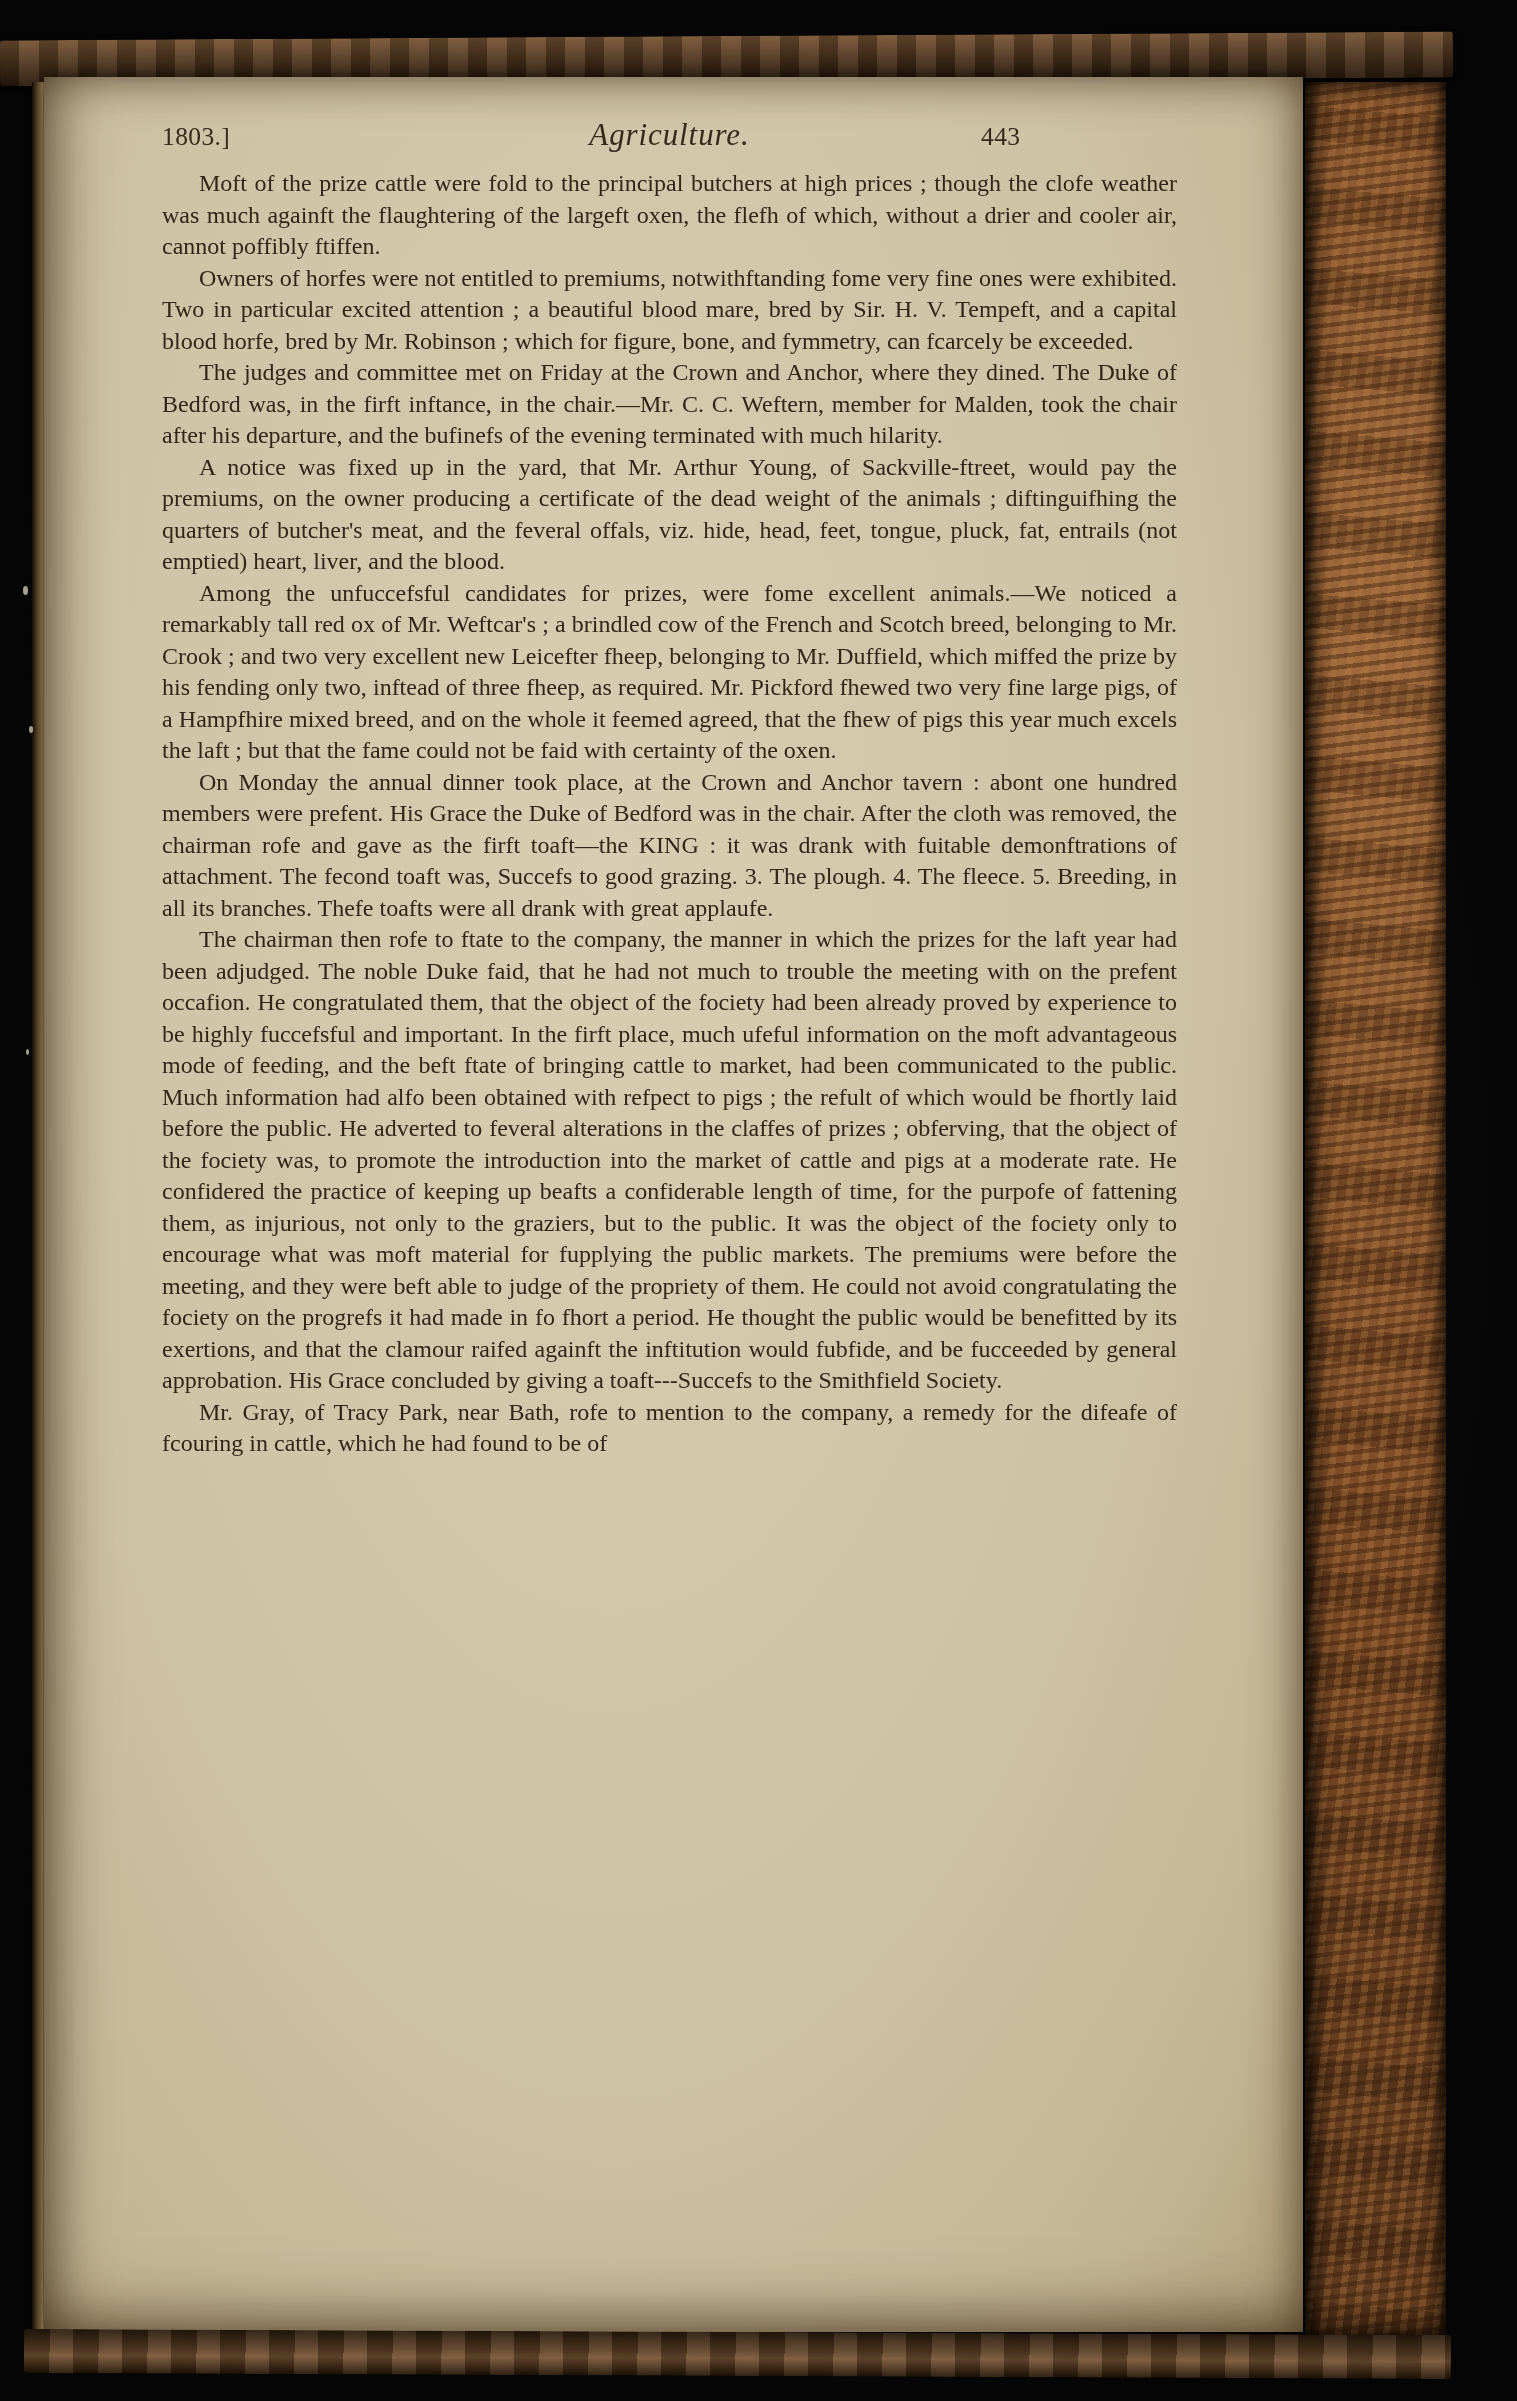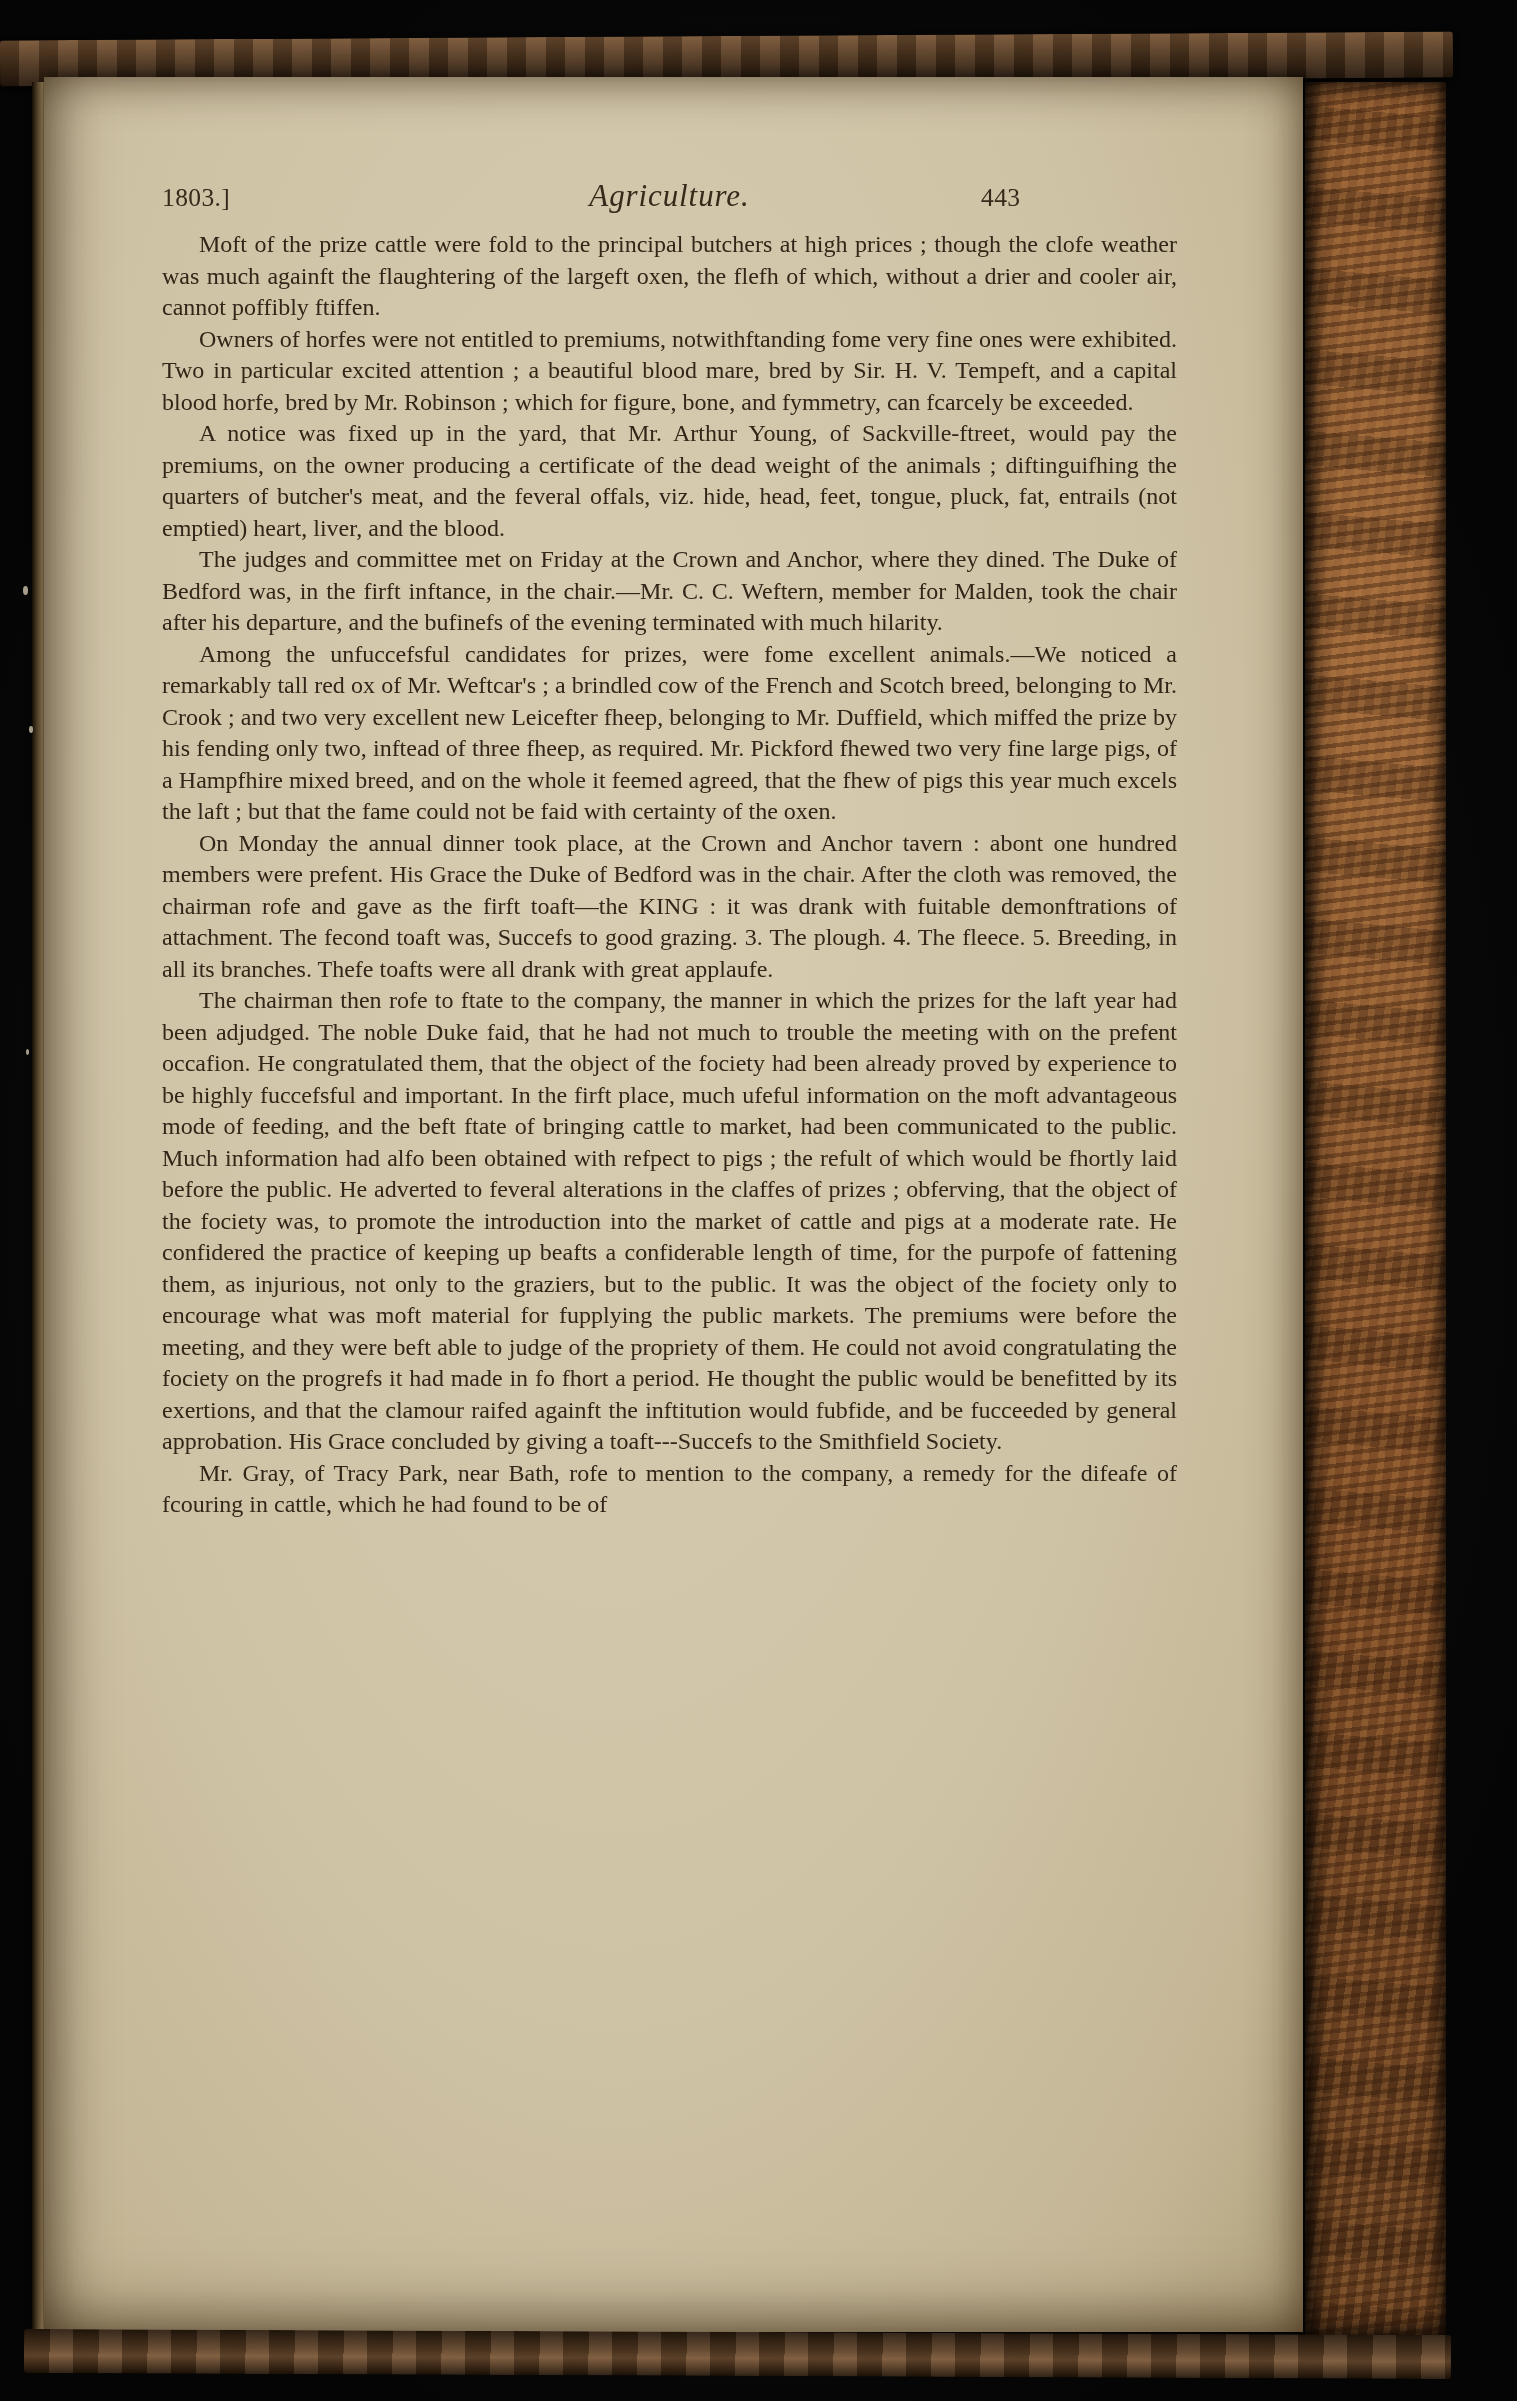--- a/index.html
+++ b/index.html
@@ -57,21 +57,21 @@
   .page {
     position: absolute; left: 44px; top: 77px; width: 1259px; height: 2255px;
     background:
       radial-gradient(ellipse at 45% 35%, #d8cdb2 0%, #cfc3a6 55%, #c3b594 85%, #b1a07c 100%);
     box-shadow:
       inset 29px 0 60px -22px rgba(40,25,10,0.60),
       inset -24px 0 47px -20.4px rgba(60,40,15,0.50),
       inset 0 -39px 68px -27px rgba(60,40,15,0.55),
       inset 0 24px 47px -22px rgba(60,40,15,0.38),
       5.1px 0 15.3px rgba(0,0,0,0.6);
-    padding: 101px 126px 0 118px;
+    padding: 40px 126px 0 118px;
     box-sizing: border-box;
     color: #2e2416;
   }
   .running-head {
     display: flex; align-items: baseline;
     font-size: 25.5px; letter-spacing: 0.4px; color: #362a1b;
   }
   .running-head .rh-left  { width: 196px; }
   .running-head .rh-center{ flex: 1; text-align: center; font-style: italic; font-size: 31px; letter-spacing: 0.9px; }
   .running-head .rh-right { width: 196px; text-align: left; }
@@ -105,22 +105,22 @@
 
     <div class="running-head">
       <span class="rh-left">1803.]</span>
       <span class="rh-center">Agriculture.</span>
       <span class="rh-right">443</span>
     </div>
 
     <div class="text-block">
       <p>Moft of the prize cattle were fold to the principal butchers at high prices ; though the clofe weather was much againft the flaughtering of the largeft oxen, the flefh of which, without a drier and cooler air, cannot poffibly ftiffen.</p>
       <p>Owners of horfes were not entitled to premiums, notwithftanding fome very fine ones were exhibited.  Two in particular excited attention ; a beautiful blood mare, bred by Sir. H. V. Tempeft, and a capital blood horfe, bred by Mr. Robinson ; which for figure, bone, and fymmetry, can fcarcely be exceeded.</p>
+      <p>The judges and committee met on Friday at the Crown and Anchor, where they dined.  The Duke of Bedford was, in the firft inftance, in the chair.—Mr. C. C. Weftern, member for Malden, took the chair after his departure, and the bufinefs of the evening terminated with much hilarity.</p>
       <p>A notice was fixed up in the yard, that Mr. Arthur Young, of Sackville-ftreet, would pay the premiums, on the owner producing a certificate of the dead weight of the animals ; diftinguifhing the quarters of butcher's meat, and the feveral offals, viz. hide, head, feet, tongue, pluck, fat, entrails (not emptied) heart, liver, and the blood.</p>
-      <p>The judges and committee met on Friday at the Crown and Anchor, where they dined.  The Duke of Bedford was, in the firft inftance, in the chair.—Mr. C. C. Weftern, member for Malden, took the chair after his departure, and the bufinefs of the evening terminated with much hilarity.</p>
       <p>Among the unfuccefsful candidates for prizes, were fome excellent animals.—We noticed a remarkably tall red ox of Mr. Weftcar's ; a brindled cow of the French and Scotch breed, belonging to Mr. Crook ; and two very excellent new Leicefter fheep, belonging to Mr. Duffield, which miffed the prize by his fending only two, inftead of three fheep, as required.  Mr. Pickford fhewed two very fine large pigs, of a Hampfhire mixed breed, and on the whole it feemed agreed, that the fhew of pigs this year much excels the laft ; but that the fame could not be faid with certainty of the oxen.</p>
       <p>On Monday the annual dinner took place, at the Crown and Anchor tavern : abont one hundred members were prefent.  His Grace the Duke of Bedford was in the chair.  After the cloth was removed, the chairman rofe and gave as the firft toaft—the KING : it was drank with fuitable demonftrations of attachment.  The fecond toaft was, Succefs to good grazing.  3. The plough.  4. The fleece.  5. Breeding, in all its branches.  Thefe toafts were all drank with great applaufe.</p>
       <p>The chairman then rofe to ftate to the company, the manner in which the prizes for the laft year had been adjudged.  The noble Duke faid, that he had not much to trouble the meeting with on the prefent occafion.  He congratulated them, that the object of the fociety had been already proved by experience to be highly fuccefsful and important.  In the firft place, much ufeful information on the moft advantageous mode of feeding, and the beft ftate of bringing cattle to market, had been communicated to the public.  Much information had alfo been obtained with refpect to pigs ; the refult of which would be fhortly laid before the public.  He adverted to feveral alterations in the claffes of prizes ; obferving, that the object of the fociety was, to promote the introduction into the market of cattle and pigs at a moderate rate.  He confidered the practice of keeping up beafts a confiderable length of time, for the purpofe of fattening them, as injurious, not only to the graziers, but to the public.  It was the object of the fociety only to encourage what was moft material for fupplying the public markets.  The premiums were before the meeting, and they were beft able to judge of the propriety of them.  He could not avoid congratulating the fociety on the progrefs it had made in fo fhort a period.  He thought the public would be benefitted by its exertions, and that the clamour raifed againft the inftitution would fubfide, and be fucceeded by general approbation.  His Grace concluded by giving a toaft---Succefs to the Smithfield Society.</p>
       <p>Mr. Gray, of Tracy Park, near Bath, rofe to mention to the company, a remedy for the difeafe of fcouring in cattle, which he had found to be of</p>
     </div>
 
   </div>
 
   <div class="leather-bottom"></div>
 

